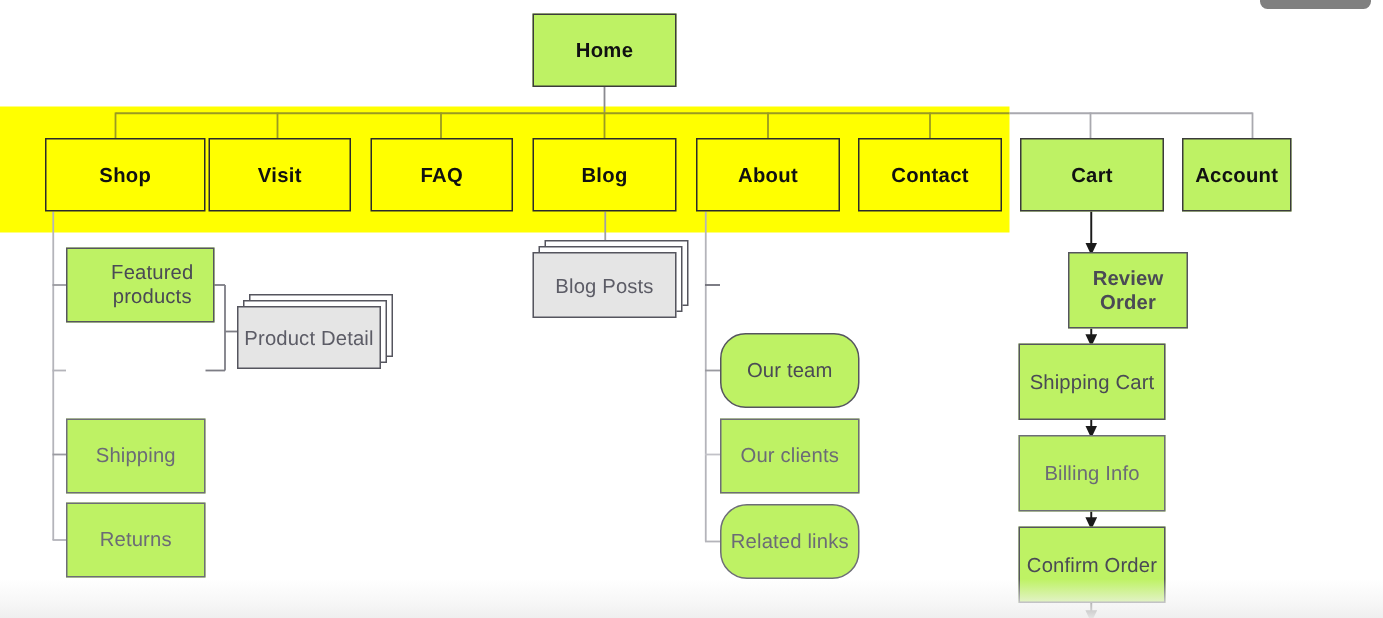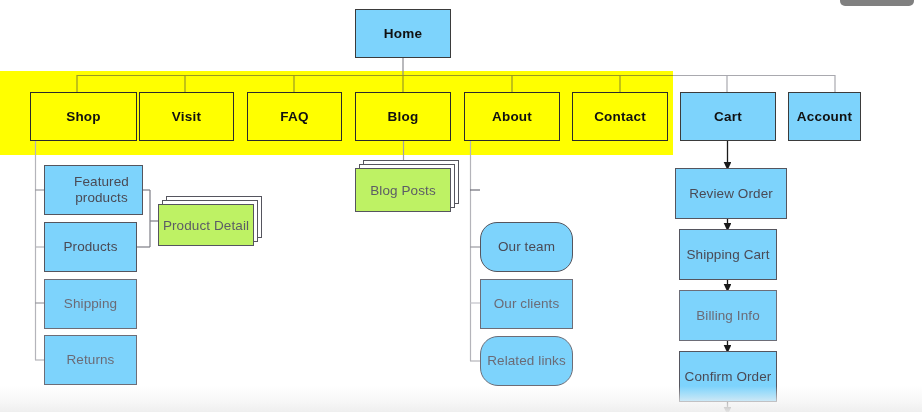--- a/index.html
+++ b/index.html
@@ -50,21 +50,21 @@
   #links {
     position: absolute;
     left: 0;
     top: 0;
     width: 922px;
     height: 412px;
   }
   .node {
     position: absolute;
     box-sizing: border-box;
-    background: #7dd3fc;
+    background: #bef264;
     border: 1.4px solid #3b3b3b;
     display: flex;
     align-items: center;
     justify-content: center;
     text-align: center;
     color: #3a3a42;
     font-size: 13.5px;
     line-height: 1.18;
     letter-spacing: 0.1px;
     padding: 2px 4px;
@@ -93,21 +93,21 @@
   }
   .stack .sheet {
     position: absolute;
     box-sizing: border-box;
     background: #ffffff;
     border: 1.4px solid #55555e;
   }
   .stack .front {
     position: absolute;
     box-sizing: border-box;
-    background: #bef264;
+    background: #e5e5e5;
     border: 1.4px solid #55555e;
     display: flex;
     align-items: center;
     justify-content: center;
     color: #5c5c66;
     font-size: 13.5px;
     letter-spacing: 0.1px;
   }
 </style>
 </head>
@@ -191,23 +191,20 @@
   <div class="node l1" style="left:680px; top:92px; width:96px; height:49px;">
     <span>Cart</span>
   </div>
   <div class="node l1" style="left:788px; top:92px; width:73px; height:49px;">
     <span>Account</span>
   </div>
 
   <div class="node soft" style="left:44px; top:165px; width:99px; height:50px;padding-left:20px;">
     <span>Featured products</span>
   </div>
-  <div class="node soft" style="left:44px; top:222px; width:93px; height:50px;">
-    <span>Products</span>
-  </div>
   <div class="node faint" style="left:44px; top:279px; width:93px; height:50px;">
     <span>Shipping</span>
   </div>
   <div class="node faint" style="left:44px; top:335px; width:93px; height:50px;">
     <span>Returns</span>
   </div>
 
   <div class="stack" style="left:158px; top:196px; width:106px; height:60px;">
     <div class="sheet" style="left:8px; top:0px; width:96px; height:42px;"></div>
     <div class="sheet" style="left:4px; top:4px; width:96px; height:42px;"></div>
@@ -227,21 +224,21 @@
   <div class="node soft" style="left:480px; top:222px; width:93px; height:50px;border-radius:17px;">
     <span>Our team</span>
   </div>
   <div class="node faint" style="left:480px; top:279px; width:93px; height:50px;">
     <span>Our clients</span>
   </div>
   <div class="node faint" style="left:480px; top:336px; width:93px; height:50px;border-radius:18px;">
     <span>Related links</span>
   </div>
 
-  <div class="node soft" style="left:675px; top:168px; width:112px; height:51px;">
+  <div class="node soft" style="left:712px; top:168px; width:80px; height:51px;font-weight:bold;">
     <span>Review Order</span>
   </div>
   <div class="node soft" style="left:679px; top:229px; width:98px; height:51px;">
     <span>Shipping Cart</span>
   </div>
   <div class="node faint" style="left:679px; top:290px; width:98px; height:51px;">
     <span>Billing Info</span>
   </div>
   <div class="node soft" style="left:679px; top:351px; width:98px; height:51px;">
     <span>Confirm Order</span>

